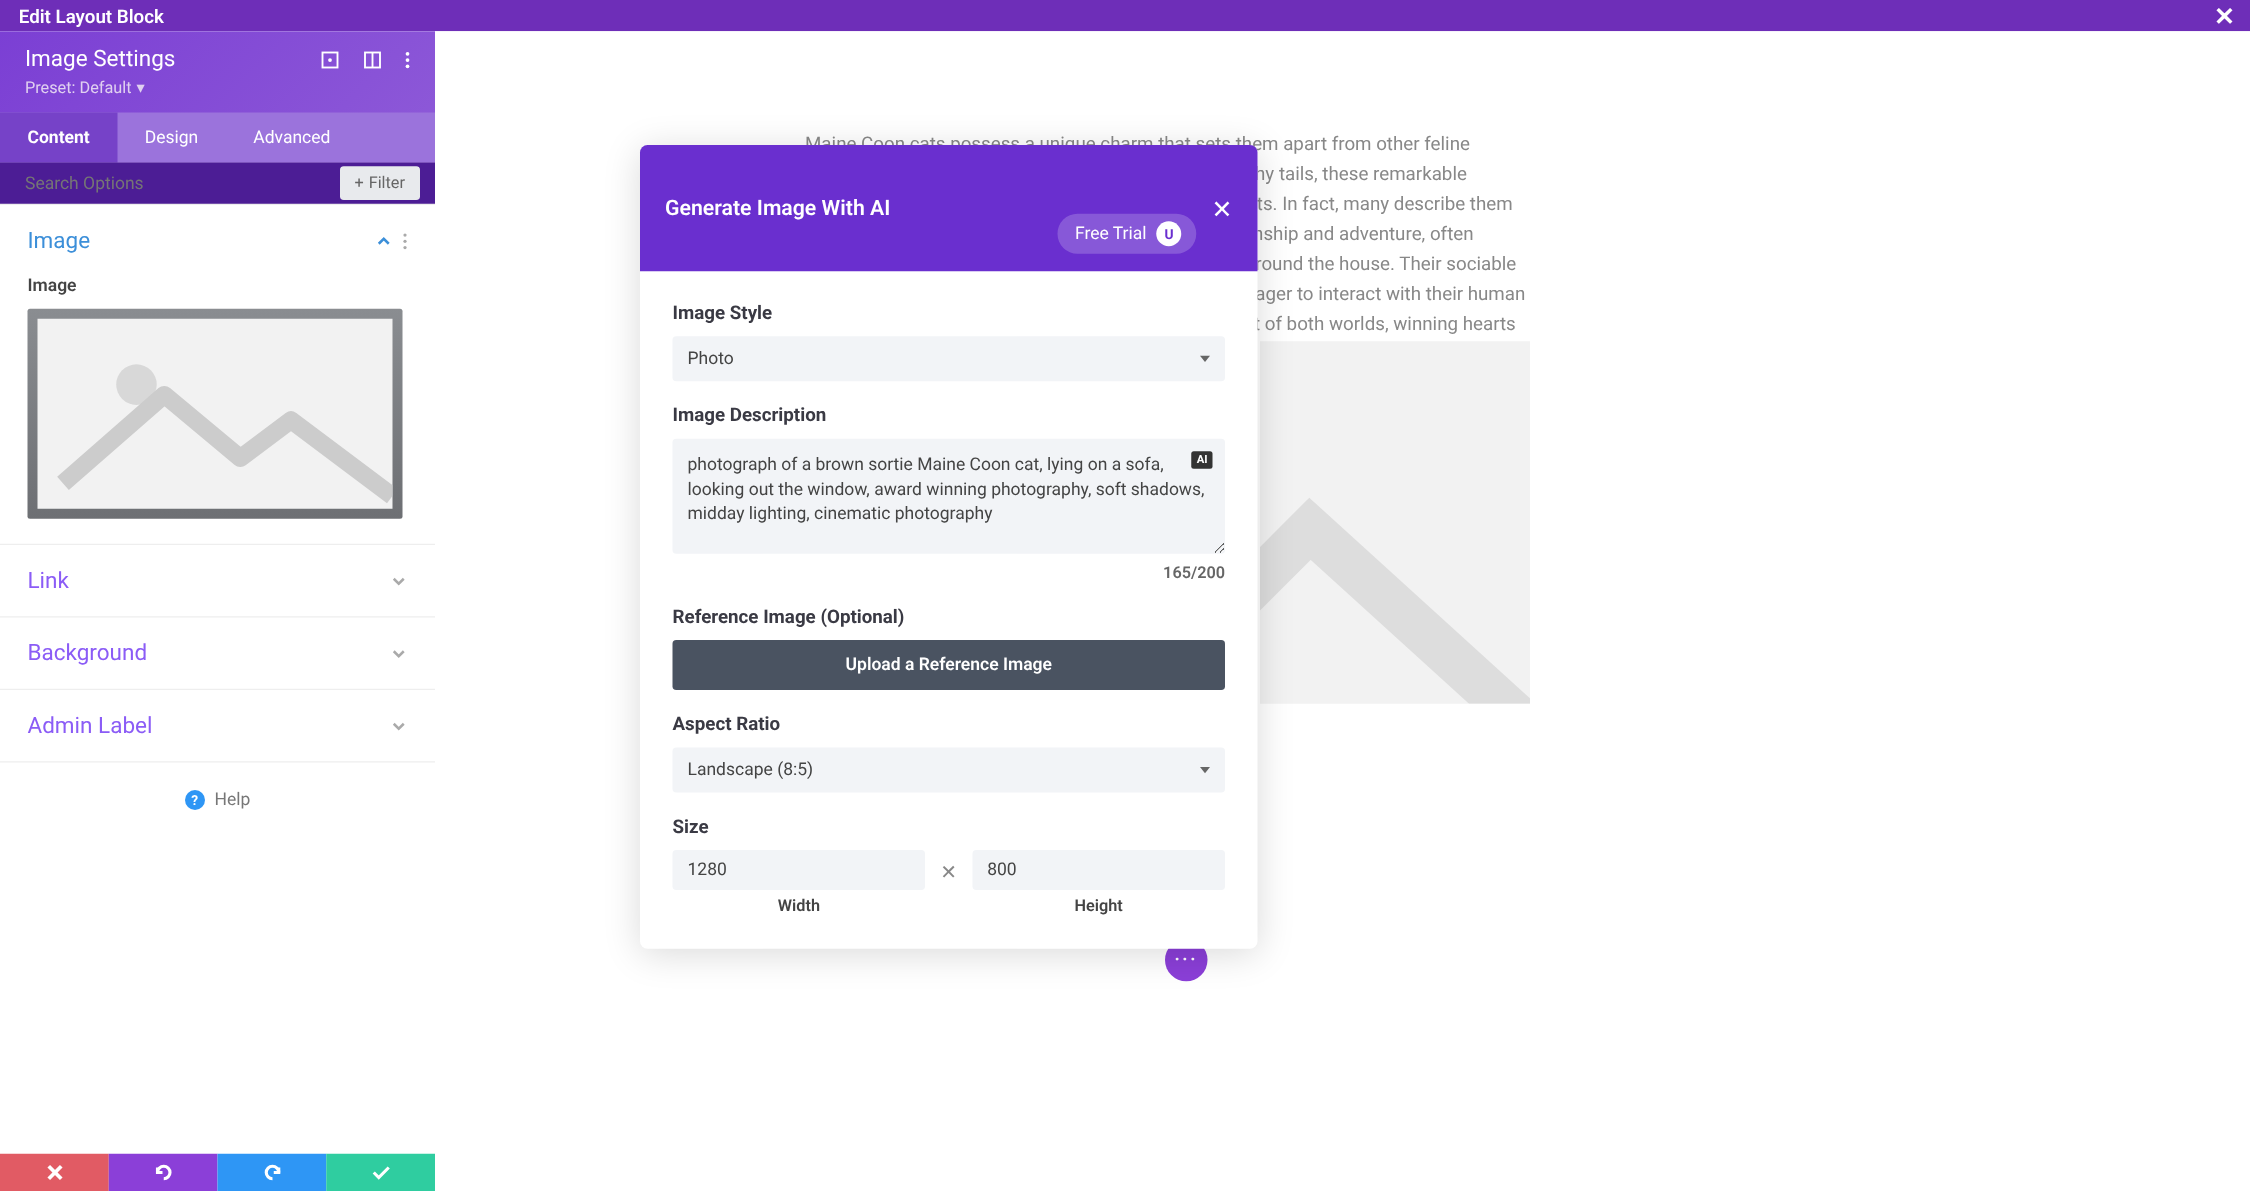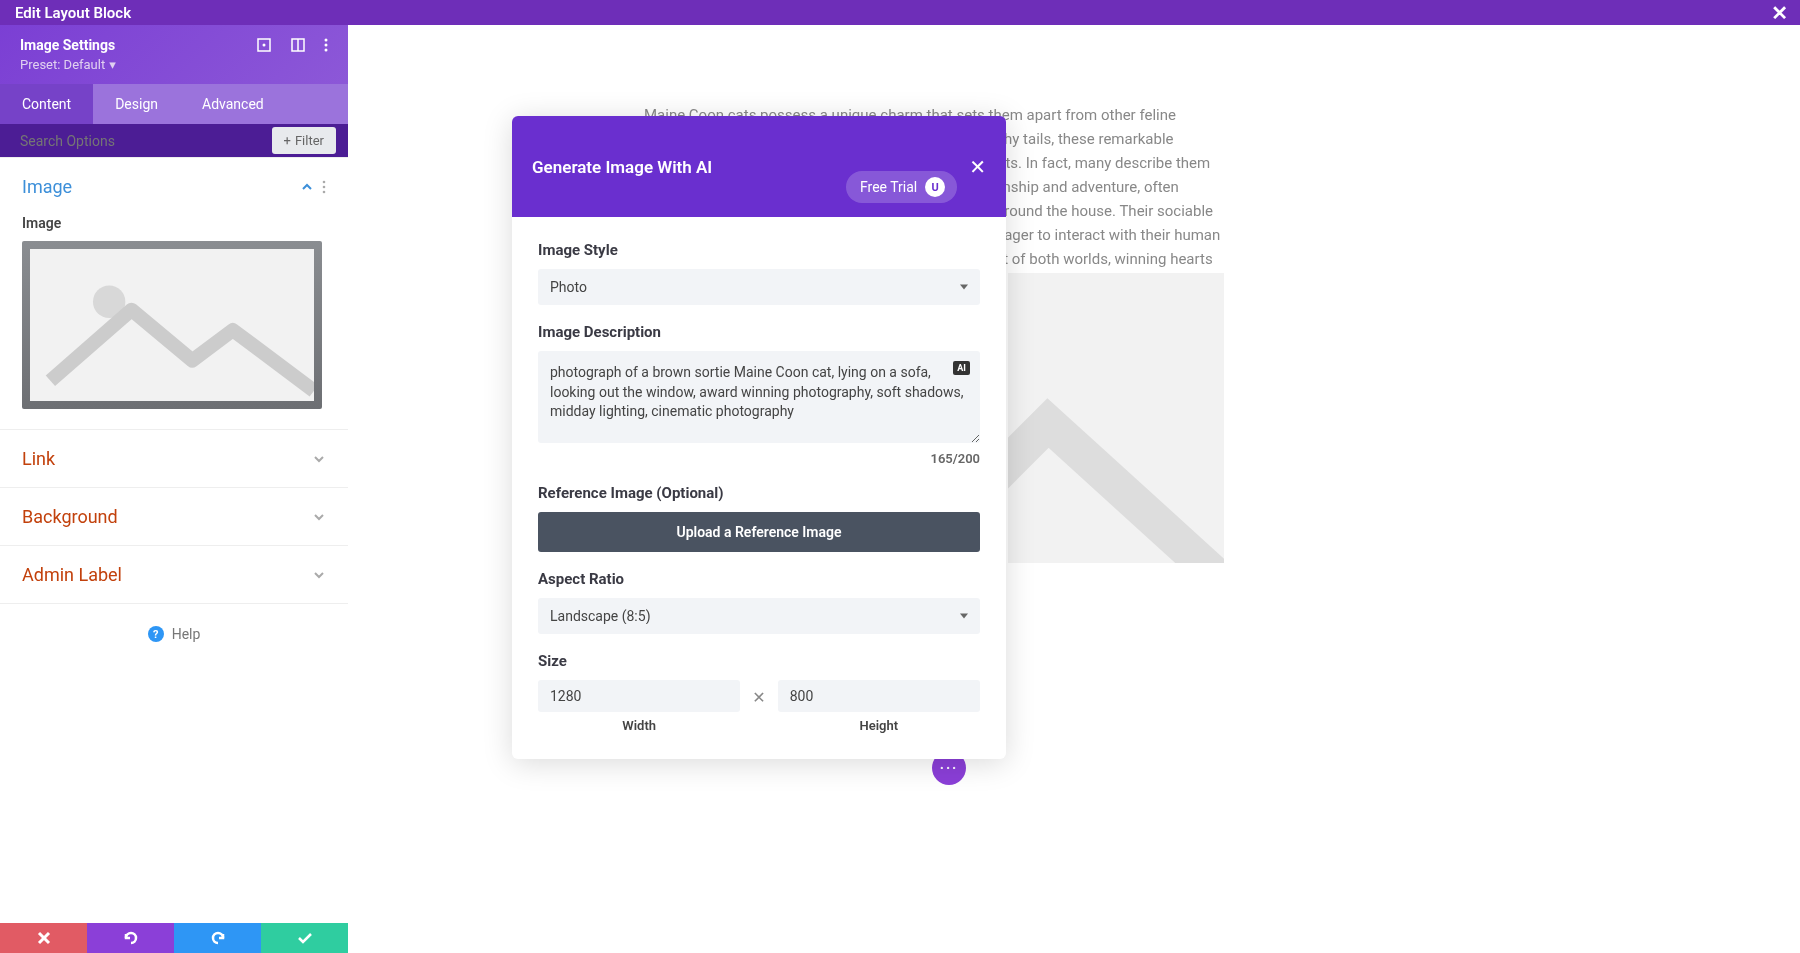--- a/index.html
+++ b/index.html
@@ -6,35 +6,35 @@
 body { background: #fff; width: 1800px; height: 953px; overflow: hidden; position: relative; }
 
 
 .top-header { background: #6e2eb8; color: #fff; height: 25px; display: flex; align-items: center; padding: 0 15px; font-size: 15px; font-weight: 600; position: relative; }
 .top-header .close-top { position: absolute; right: 12px; font-size: 20px; cursor: pointer; }
 
 
 .sidebar { position: absolute; left: 0; top: 25px; width: 348px; height: calc(100% - 25px); background: #fff; display: flex; flex-direction: column; }
 .sidebar-header { background: linear-gradient(135deg, #7b3fd4, #8e5ad8); color: #fff; padding: 12px 20px 0 20px; }
 .sidebar-title-row { display: flex; align-items: center; justify-content: space-between; }
-.sidebar-title { font-size: 14px; font-weight: 700; }
+.sidebar-title { font-size: 18px; font-weight: 400; }
 .sidebar-title-icons { display: flex; gap: 18px; }
 .sidebar-title-icons span { cursor: pointer; display: inline-flex; }
 .preset { font-size: 13px; color: #e0d0f0; margin-top: 4px; padding-bottom: 12px; display: flex; align-items: center; gap: 4px; }
 .tabs { display: flex; background: #9b73dc; }
 .tab { padding: 12px 22px; font-size: 14px; color: #fff; cursor: pointer; }
-.tab.active { background: #7642c8; font-weight: 400; }
+.tab.active { background: #7642c8; font-weight: 700; }
 
 .search-row { display: flex; align-items: center; padding: 3px 12px; background: #4c1d95; border-bottom: 1px solid #eee; }
 .search-input { flex: 1; border: none; background: transparent; font-size: 14px; color: #888; outline: none; padding: 4px 8px; }
 .filter-btn { background: #e8eaed; border: none; padding: 6px 12px; font-size: 13px; color: #666; cursor: pointer; border-radius: 3px; display: flex; align-items: center; gap: 4px; }
 
 .section { border-bottom: 1px solid #eee; }
 .section-header { display: flex; align-items: center; justify-content: space-between; padding: 18px 22px; cursor: pointer; }
-.section-header .title { font-size: 18px; color: #c2410c; }
+.section-header .title { font-size: 18px; color: #8b5cf6; }
 .section-header.active .title { color: #3c8fd9; }
 .section-header .chev { color: #aaa; display: flex; }
 .section-header .dots { color: #aaa; margin-left: 8px; }
 .section-body { padding: 0 22px 20px 22px; }
 .label { font-size: 14px; font-weight: 600; color: #444; margin-bottom: 10px; }
 .img-placeholder { width: 300px; height: 168px; background: linear-gradient(#8a8d91,#6d6f73); padding: 8px; border-radius: 2px; }
 .img-placeholder-inner { width: 100%; height: 100%; background: #f2f2f2; position: relative; overflow: hidden; }
 .img-placeholder-inner svg { width: 100%; height: 100%; }
 
 .help-row { text-align: center; padding: 22px; color: #777; font-size: 14px; display: flex; align-items: center; justify-content: center; gap: 8px; }

